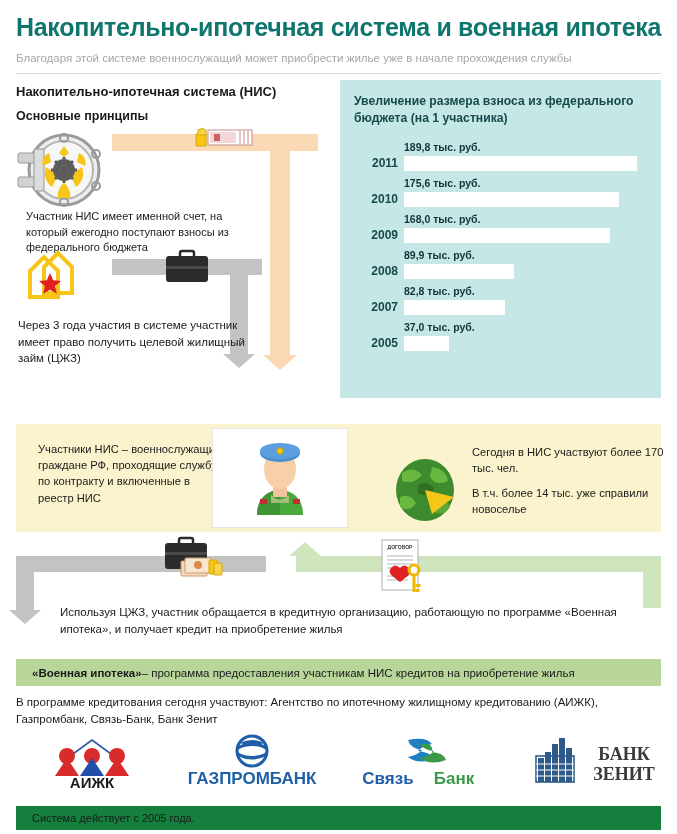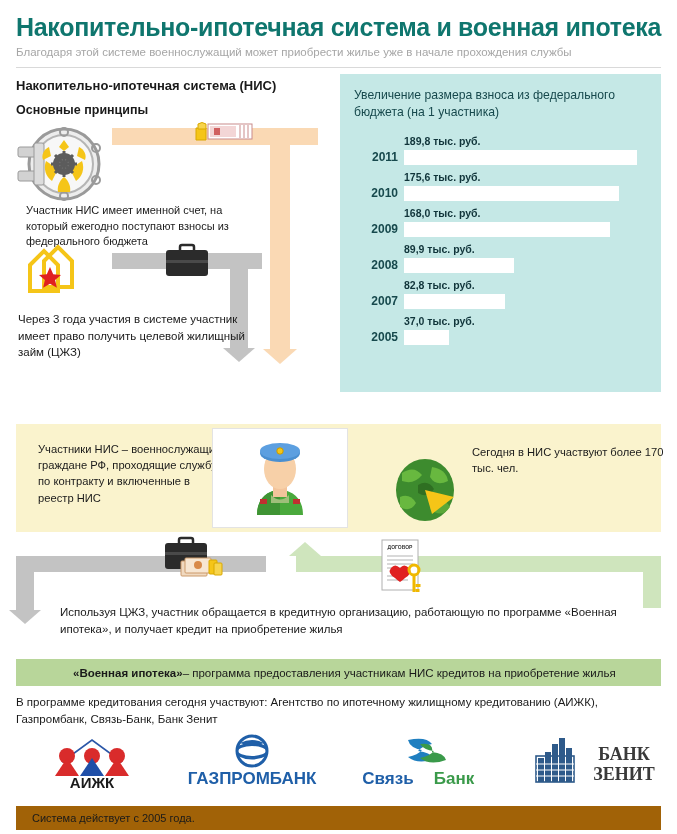--- a/index.html
+++ b/index.html
@@ -12,21 +12,21 @@
     overflow:hidden;
   }
 
   
   .header { padding:14px 16px 0 16px; }
   .title {
     font-size:25px; font-weight:bold; color:#0f766e;
     letter-spacing:-0.3px; line-height:1.05; white-space:nowrap;
   }
   .subtitle {
-    font-size:11.5px; color:#a6a6a6; margin-top:6px; white-space:nowrap;
+    font-size:11.5px; color:#a6a6a6; margin-top:12px; white-space:nowrap;
   }
   .header-rule {
     margin:9px 16px 0 16px; height:1px; background:#d9d9d9;
   }
 
   
   .main { position:relative; height:330px; }
 
   
   .left-col { position:absolute; left:16px; top:10px; width:312px; }
@@ -71,21 +71,21 @@
            font-size:11px; line-height:1.42; color:#1a1a1a; }
   .txt-2 { position:absolute; left:2px; top:186px; width:230px;
            font-size:11.5px; line-height:1.42; color:#1a1a1a; }
 
   
   .chart-panel {
     position:absolute; left:340px; top:6px; width:321px; height:318px;
     background:#c5e8e6; padding:13px 14px 0 14px;
   }
   .chart-title {
-    font-size:12.2px; font-weight:normal; color:#17494d; line-height:1.38;
+    font-size:12.2px; font-weight:bold; color:#17494d; line-height:1.38;
   }
   .bars { margin-top:14px; }
   .bar-row { position:relative; height:36px; }
   .bar-val {
     position:absolute; left:50px; top:0px;
     font-size:10.5px; font-weight:bold; color:#10343a;
   }
   .bar-year {
     position:absolute; left:0; top:15px; width:44px; text-align:right;
     font-size:12px; font-weight:bold; color:#17494d;
@@ -137,36 +137,36 @@
   .flow2-text {
     position:absolute; left:60px; top:68px; width:580px;
     font-size:11.5px; line-height:1.5; color:#1a1a1a;
   }
 
   
   .green-banner {
     position:absolute; left:16px; top:659px; width:645px; height:27px;
     background:#b8d69a; display:flex; align-items:center; padding-left:16px;
   }
-  .gb-strong { font-size:11.5px; font-weight:bold; color:#1a1a1a;margin-left:41px; }
+  .gb-strong { font-size:11.5px; font-weight:bold; color:#1a1a1a; }
   .gb-rest { font-size:11.5px; color:#1a1a1a; }
 
   .program-text {
     position:absolute; left:16px; top:694px; width:640px;
     font-size:11.5px; line-height:1.5; color:#1a1a1a;
   }
 
   
   .logos { position:absolute; left:0; top:734px; width:677px; height:62px; }
   .logo { position:absolute; text-align:center; }
 
   
   .footer {
     position:absolute; left:16px; top:806px; width:645px; height:24px;
-    background:#a16207; display:flex; align-items:center;
+    background:#15803d; display:flex; align-items:center;
   }
   .ft-l { font-size:11px; color:#1a1a1a; margin-left:16px; }
   .ft-r { font-size:11px; color:#1a1a1a; position:absolute; right:12px; }
 </style>
 </head>
 <body>
 
 <div class="header">
   <div class="title">Накопительно-ипотечная система и военная ипотека</div>
   <div class="subtitle">Благодаря этой системе военнослужащий может приобрести жилье уже в начале прохождения службы</div>
@@ -329,20 +329,21 @@
       <path d="M10 16 q12 -8 20 2 q-8 10 -20 6 z" fill="#68b83f"></path>
       <path d="M40 10 q14 2 16 14 q-12 6 -18 -4 z" fill="#68b83f"></path>
       <path d="M8 40 q10 -4 16 6 q-6 10 -16 4 z" fill="#68b83f"></path>
       <path d="M40 44 q12 -4 18 6 q-8 12 -20 2 z" fill="#5aa838"></path>
       <path d="M26 28 q10 -6 16 4 q-6 10 -16 4 z" fill="#2f6f22"></path>
       <path d="M33 33 L62 40 L40 57 Z" fill="#f5c518"></path>
     </svg>
   </div>
 
   <div class="yb-text-r1">Сегодня в НИС участвуют более 170 тыс. чел.</div>
+  <div class="yb-text-r2">В т.ч. более 14 тыс. уже справили новоселье</div>
 </div>
 
 <div class="flow2">
   <div class="g2-h"></div>
   <div class="g2-v"></div>
   <div class="g2-tip"></div>
   <div class="gr-h"></div>
   <div class="gr-v"></div>
   <div class="gr-up"></div>
 

